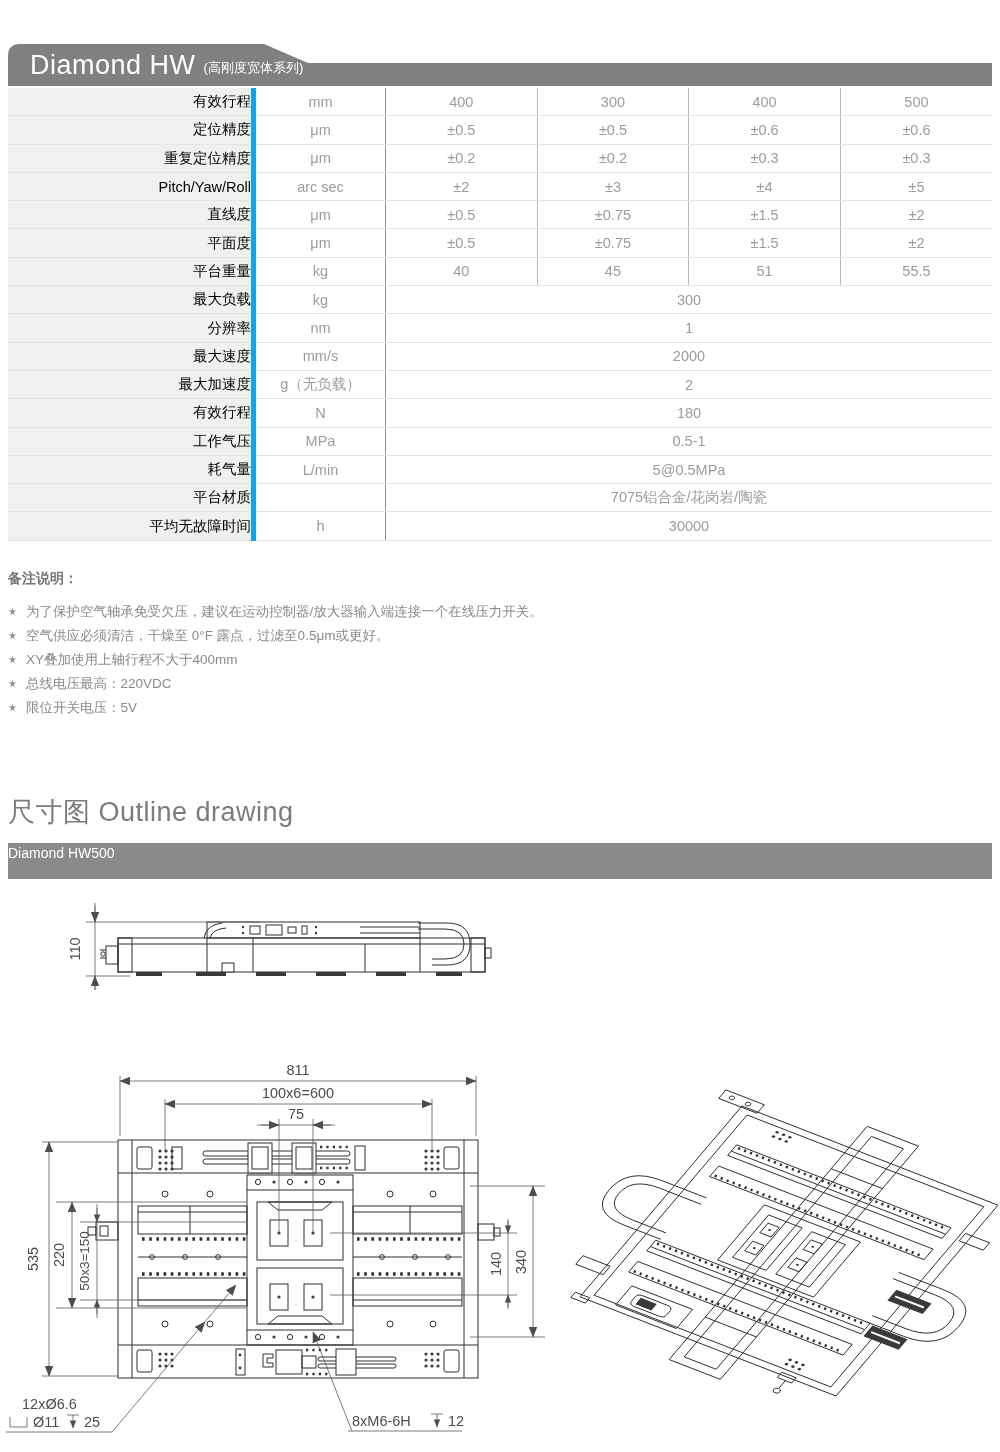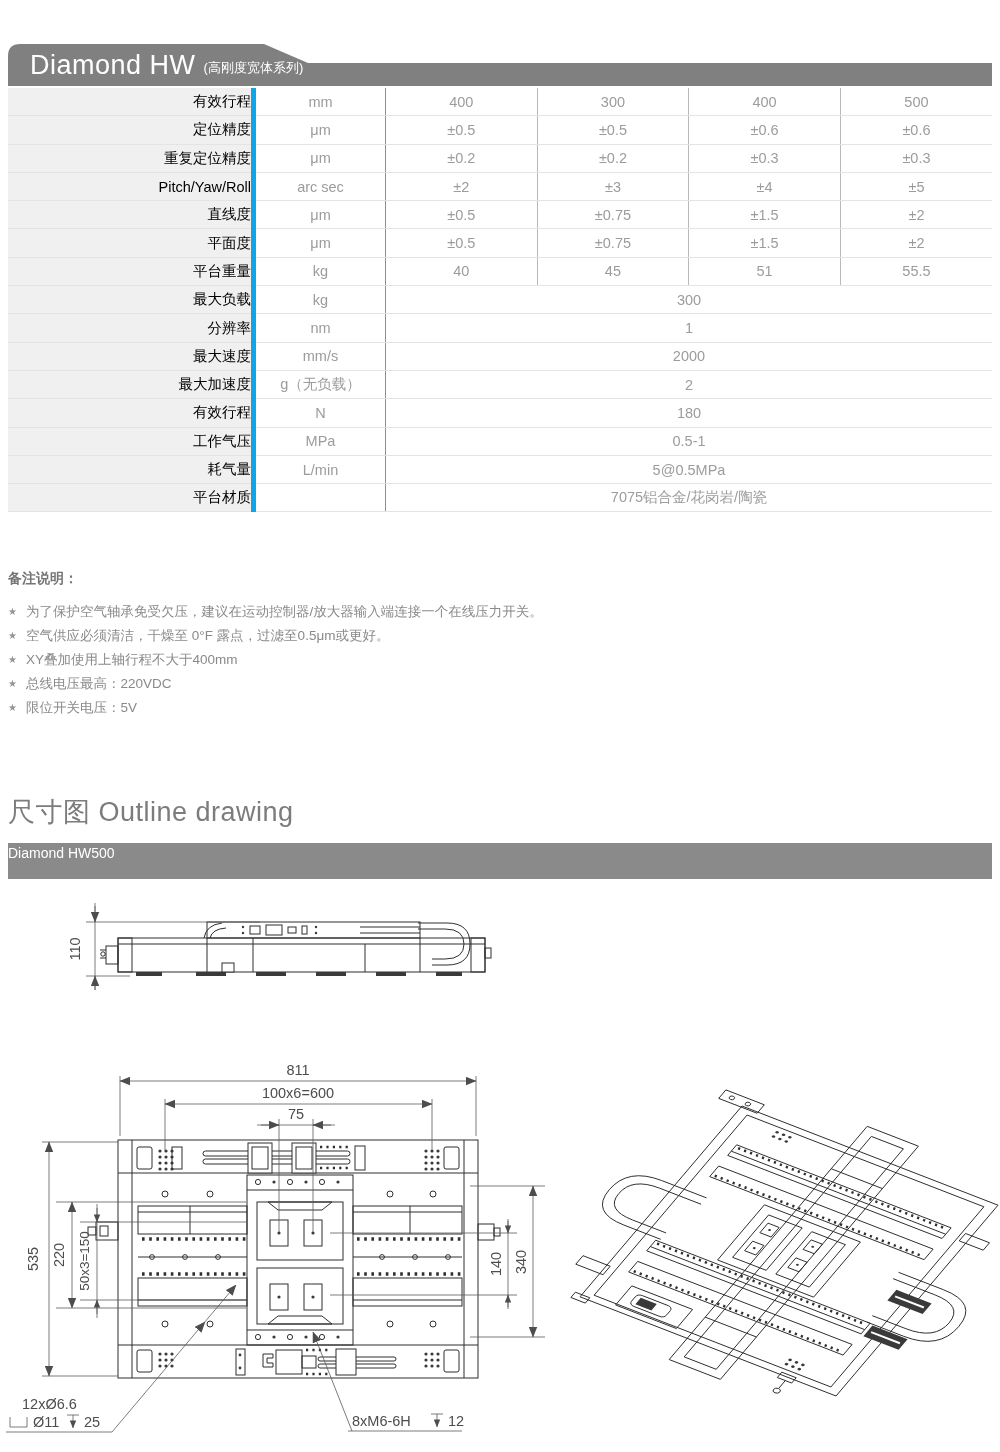--- a/index.html
+++ b/index.html
@@ -147,20 +147,25 @@
       </tr>
       <tr>
         <td class="lbl">耗气量</td>
         <td class="unit">L/min</td>
         <td class="val" colspan="4">5@0.5MPa</td>
       </tr>
       <tr>
         <td class="lbl">平台材质</td>
         <td class="unit"></td>
         <td class="val" colspan="4">7075铝合金/花岗岩/陶瓷</td>
+      </tr>
+      <tr>
+        <td class="lbl">平均无故障时间</td>
+        <td class="unit">h</td>
+        <td class="val" colspan="4">30000</td>
       </tr>
     </tbody>
 </table>
 
 <div id="notes-title" class="abs">备注说明：</div>
 <ul id="notes" class="abs">
     <li><span class="star">★</span><span>为了保护空气轴承免受欠压，建议在运动控制器/放大器输入端连接一个在线压力开关。</span></li>
     <li><span class="star">★</span><span>空气供应必须清洁，干燥至 0°F 露点，过滤至0.5μm或更好。</span></li>
     <li><span class="star">★</span><span>XY叠加使用上轴行程不大于400mm</span></li>
     <li><span class="star">★</span><span>总线电压最高：220VDC</span></li>

